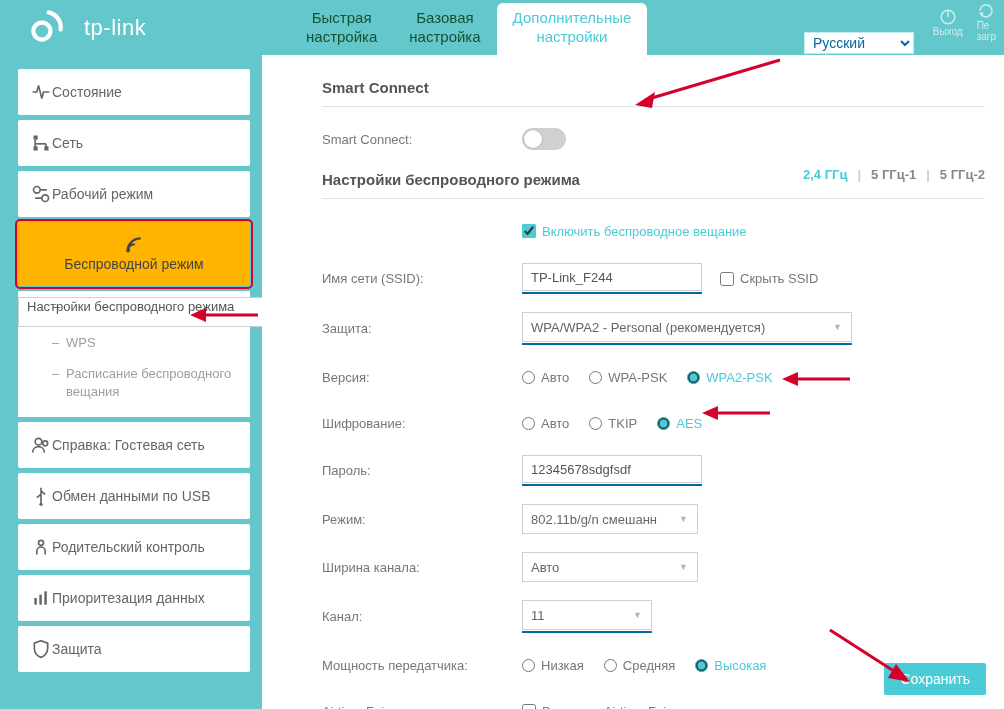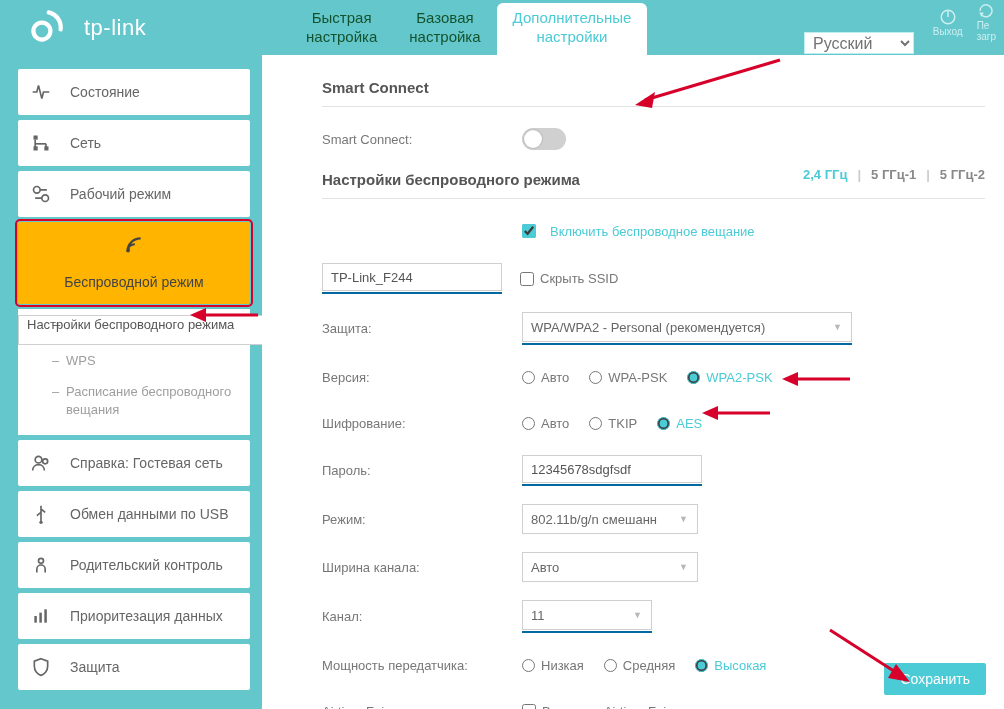--- a/index.html
+++ b/index.html
@@ -12,26 +12,26 @@
 .logo-text { font-size: 22px; font-weight: 300; letter-spacing: 0.5px; color: #fff; }
 
 .tabs { position: absolute; left: 290px; top: 3px; display: flex; align-items: flex-start; gap: 0; }
 .tab { color: #14532d; font-size: 15px; text-align: center; padding: 6px 16px 10px; line-height: 1.25; cursor: pointer; border-radius: 6px 6px 0 0; }
 .tab.active { background: #fff; color: #4acbd6; }
 
 .top-right { position: absolute; right: 8px; top: 2px; display: flex; align-items: center; gap: 14px; }
 .top-icon { display: flex; flex-direction: column; align-items: center; font-size: 10px; color: #cceff0; cursor: pointer; }
 .top-icon svg { width: 18px; height: 18px; fill: #cceff0; }
 .lang-sel { position: absolute; right: 90px; top: 32px; }
-.lang-sel select { width: 110px; height: 22px; font-size: 16px; border: 1px solid #bfeef2; background: #fff; color: #737373; padding: 0 4px; }
+.lang-sel select { width: 110px; height: 22px; font-size: 14px; border: 1px solid #bfeef2; background: #fff; color: #0369a1; padding: 0 4px; }
 
 
 .layout { display: flex; height: calc(100% - 55px); }
 .sidebar { width: 250px; padding: 14px 0 0 18px; display: flex; flex-direction: column; gap: 5px; }
-.side-item { background: #fff; border-radius: 2px; display: flex; align-items: center; gap: 18px; padding: 12px 12px; cursor: pointer; color: #666; font-size: 14px; }
+.side-item { background: #fff; border-radius: 2px; display: flex; align-items: center; gap: 0; padding: 12px 12px; cursor: pointer; color: #666; font-size: 14px; }
 .side-item.active { background: #ffb500; color: #444; outline: 2px solid #d6002b; outline-offset: 1px; flex-direction: column; }
 .side-item .sicon { width: 22px; height: 22px; flex-shrink: 0; display: flex; align-items: center; justify-content: center; }
 .side-item .sicon svg { width: 20px; height: 20px; fill: #666; }
 .side-sub-wrap { background: #fff; padding: 6px 0 10px 0; }
 .side-sub { color: #9e9e9e; font-size: 13px; padding: 7px 12px 7px 48px; cursor: pointer; line-height: 1.35; position: relative; }
 .side-sub.sel { color: #555; }
 .side-sub::before { content: "–"; position: absolute; left: 34px; }
 
 
 .content { flex: 1; background: #fff; margin-left: 12px; padding: 24px 19px 20px 60px; overflow-y: auto; position: relative; }
@@ -40,21 +40,21 @@
 .row .lab { width: 200px; color: #777; }
 
 .toggle { width: 44px; height: 22px; background: #d0d0d0; border-radius: 22px; position: relative; cursor: pointer; }
 .toggle::after { content: ""; position: absolute; left: 2px; top: 2px; width: 18px; height: 18px; background: #fff; border-radius: 50%; box-shadow: 0 0 2px rgba(0,0,0,.3); }
 
 .band-tabs { float: right; display: flex; gap: 10px; font-size: 13px; margin-top: -4px; }
 .band-tab { color: #888; cursor: pointer; }
 .band-tab.active { color: #4acbd6; }
 .band-sep { color: #ccc; }
 
-.check-row { margin-left: 200px; display: flex; align-items: center; gap: 14px; color: #4acbd6; }
+.check-row { margin-left: 200px; display: flex; align-items: center; gap: 6px; color: #4acbd6; }
 input[type=checkbox] { width: 14px; height: 14px; accent-color: #4acbd6; }
 .plain-check { color: #777; display: flex; align-items: center; gap: 6px; }
 
 .txt { width: 180px; height: 28px; border: 1px solid #cfcfcf; padding: 0 8px; font-size: 13px; color: #555; }
 .sel { width: 330px; height: 30px; border: 1px solid #cfcfcf; padding: 0 8px; font-size: 13px; color: #666; background: #fff; appearance: none; position: relative; }
 .sel-wrap { position: relative; display: inline-block; }
 .sel-wrap.small .sel { width: 176px; }
 .sel-wrap.tiny .sel { width: 130px; }
 .sel-wrap::after { content: "▼"; position: absolute; right: 10px; top: 50%; transform: translateY(-50%); font-size: 9px; color: #b6b6b6; pointer-events: none; }
 
@@ -236,20 +236,21 @@
     </div>
 
     <div class="row">
       <label class="check-row">
         <input type="checkbox" checked="" style="">
         <span>Включить беспроводное вещание</span>
       </label>
     </div>
 
     <div class="row">
+      <span class="lab">Имя сети (SSID):</span>
       <span class="underline-red"><input class="txt" value="TP-Link_F244" style=""></span>
       <label class="plain-check" style="margin-left:18px">
         <input type="checkbox" style="">
         <span>Скрыть SSID</span>
       </label>
     </div>
 
     <div class="row">
       <span class="lab">Защита:</span>
       <span class="underline-red"><span class="sel-wrap"><select class="sel"><option>WPA/WPA2 - Personal (рекомендуется)</option></select></span></span>

